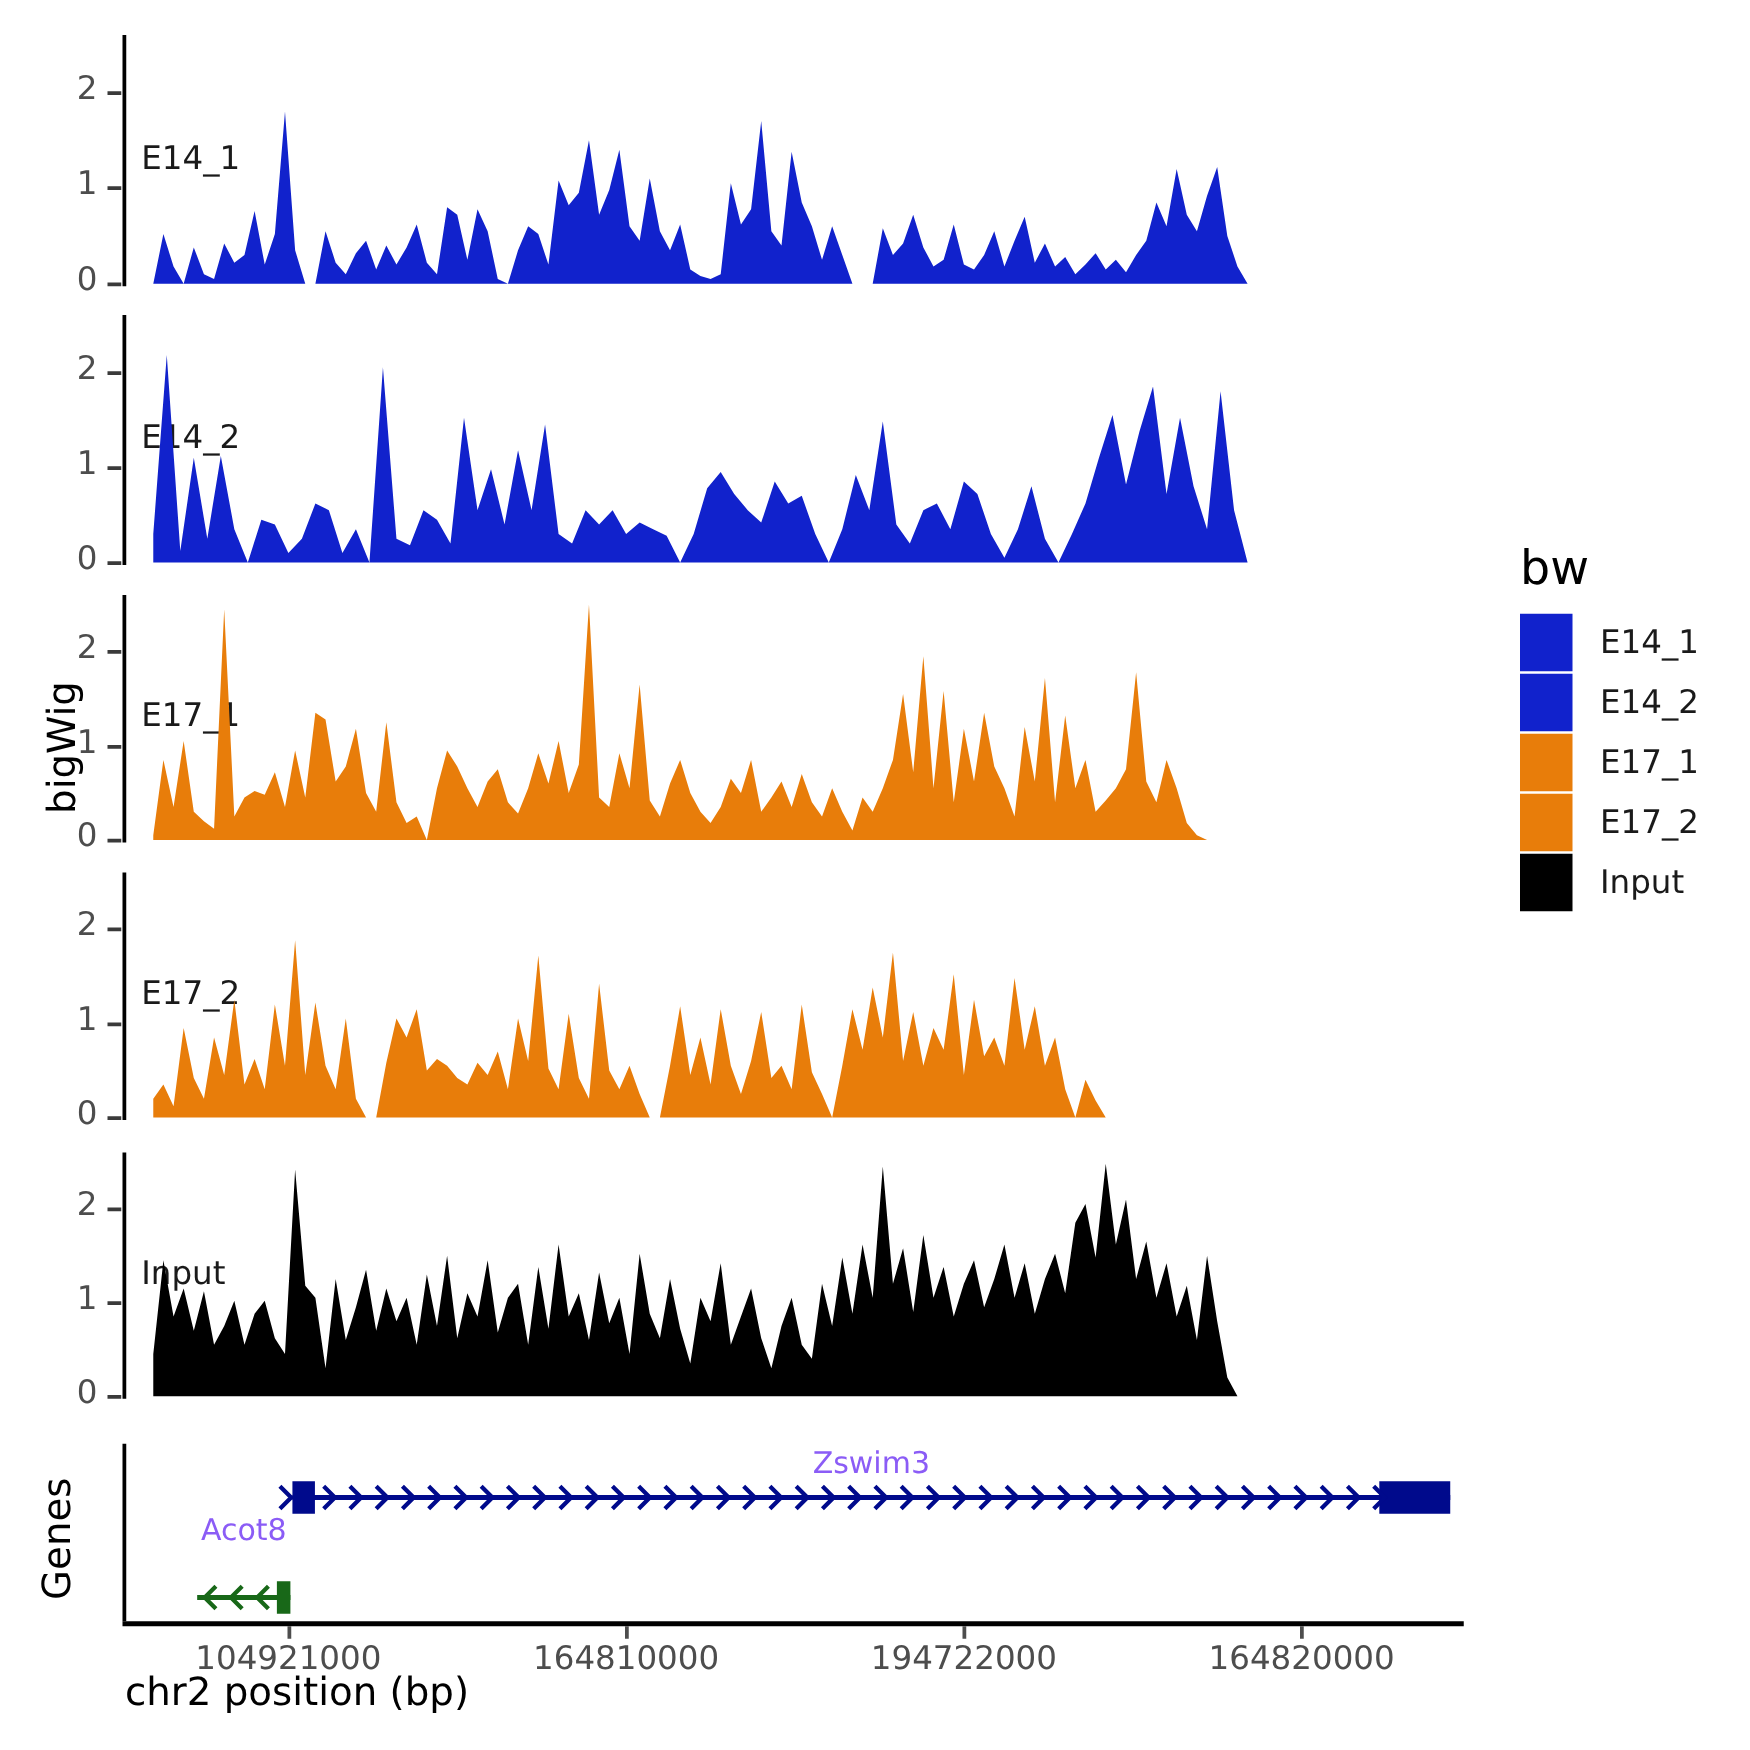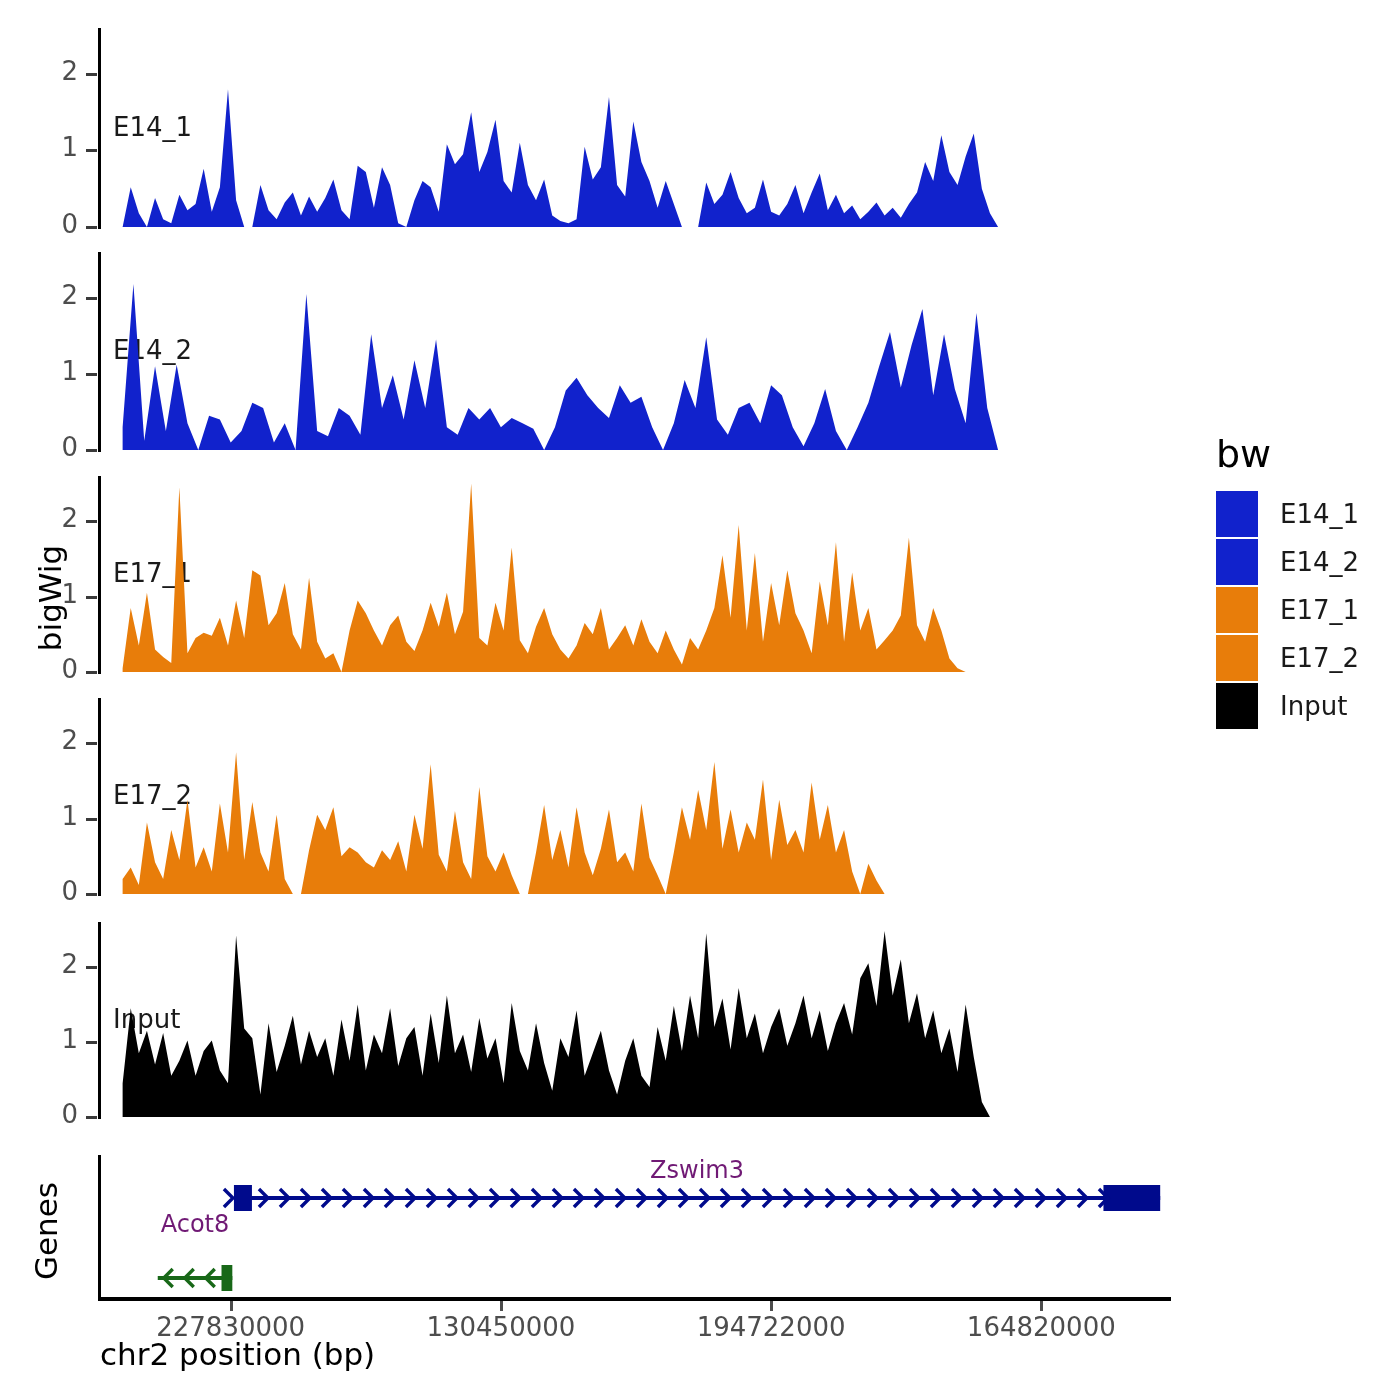--- a/index.html
+++ b/index.html
@@ -62,21 +62,21 @@
   .xticklbl{
     position:absolute;top:1312px;
     font-size:26px;color:#4d4d4d;
     transform:translateX(-50%);
     white-space:nowrap;
   }
 
   
   #genes-axis-line{position:absolute;left:98px;top:1155px;width:3px;height:142px;background:#000;}
   .gene-lbl{
-    position:absolute;font-size:24px;color:#701a75;white-space:nowrap;
+    position:absolute;font-size:24px;color:#8b5cf6;white-space:nowrap;
     transform:translateX(-50%);
   }
 
   
   #legend{position:absolute;left:1216px;top:432px;}
   #legend-title{font-size:38px;color:#000;margin-bottom:14px;}
   .legend-row{display:flex;align-items:center;height:48px;}
   .legend-swatch{width:42px;height:46px;flex:0 0 42px;}
   .legend-label{margin-left:22px;font-size:26px;color:#1a1a1a;white-space:nowrap;}
 </style>
@@ -213,23 +213,23 @@
         <rect x="221.510101010101" y="115" width="10.808080808080803" height="26" fill="#186818"></rect>
         <path d="M 172.74242424242425 119 L 163.74242424242425 128 L 172.74242424242425 137" stroke="#186818" stroke-width="3.4" fill="none"></path>
         <path d="M 193.74242424242425 119 L 184.74242424242425 128 L 193.74242424242425 137" stroke="#186818" stroke-width="3.4" fill="none"></path>
         <path d="M 214.74242424242425 119 L 205.74242424242425 128 L 214.74242424242425 137" stroke="#186818" stroke-width="3.4" fill="none"></path>
       </svg>
     </div>
 
   <div id="xaxis-line"></div>
   <div id="xticks">
       <div class="xtick" style="left: 229.697px;"></div>
-      <div class="xticklbl" style="left: 230.697px;">227830000</div>
+      <div class="xticklbl" style="left: 230.697px;">104921000</div>
       <div class="xtick" style="left: 499.899px;"></div>
-      <div class="xticklbl" style="left: 500.899px;">130450000</div>
+      <div class="xticklbl" style="left: 500.899px;">164810000</div>
       <div class="xtick" style="left: 770.101px;"></div>
       <div class="xticklbl" style="left: 771.101px;">194722000</div>
       <div class="xtick" style="left: 1040.3px;"></div>
       <div class="xticklbl" style="left: 1041.3px;">164820000</div>
     </div>
   <div class="xtitle">chr2 position (bp)</div>
 
   <div id="legend">
     <div id="legend-title">bw</div>
     <div id="legend-items">

